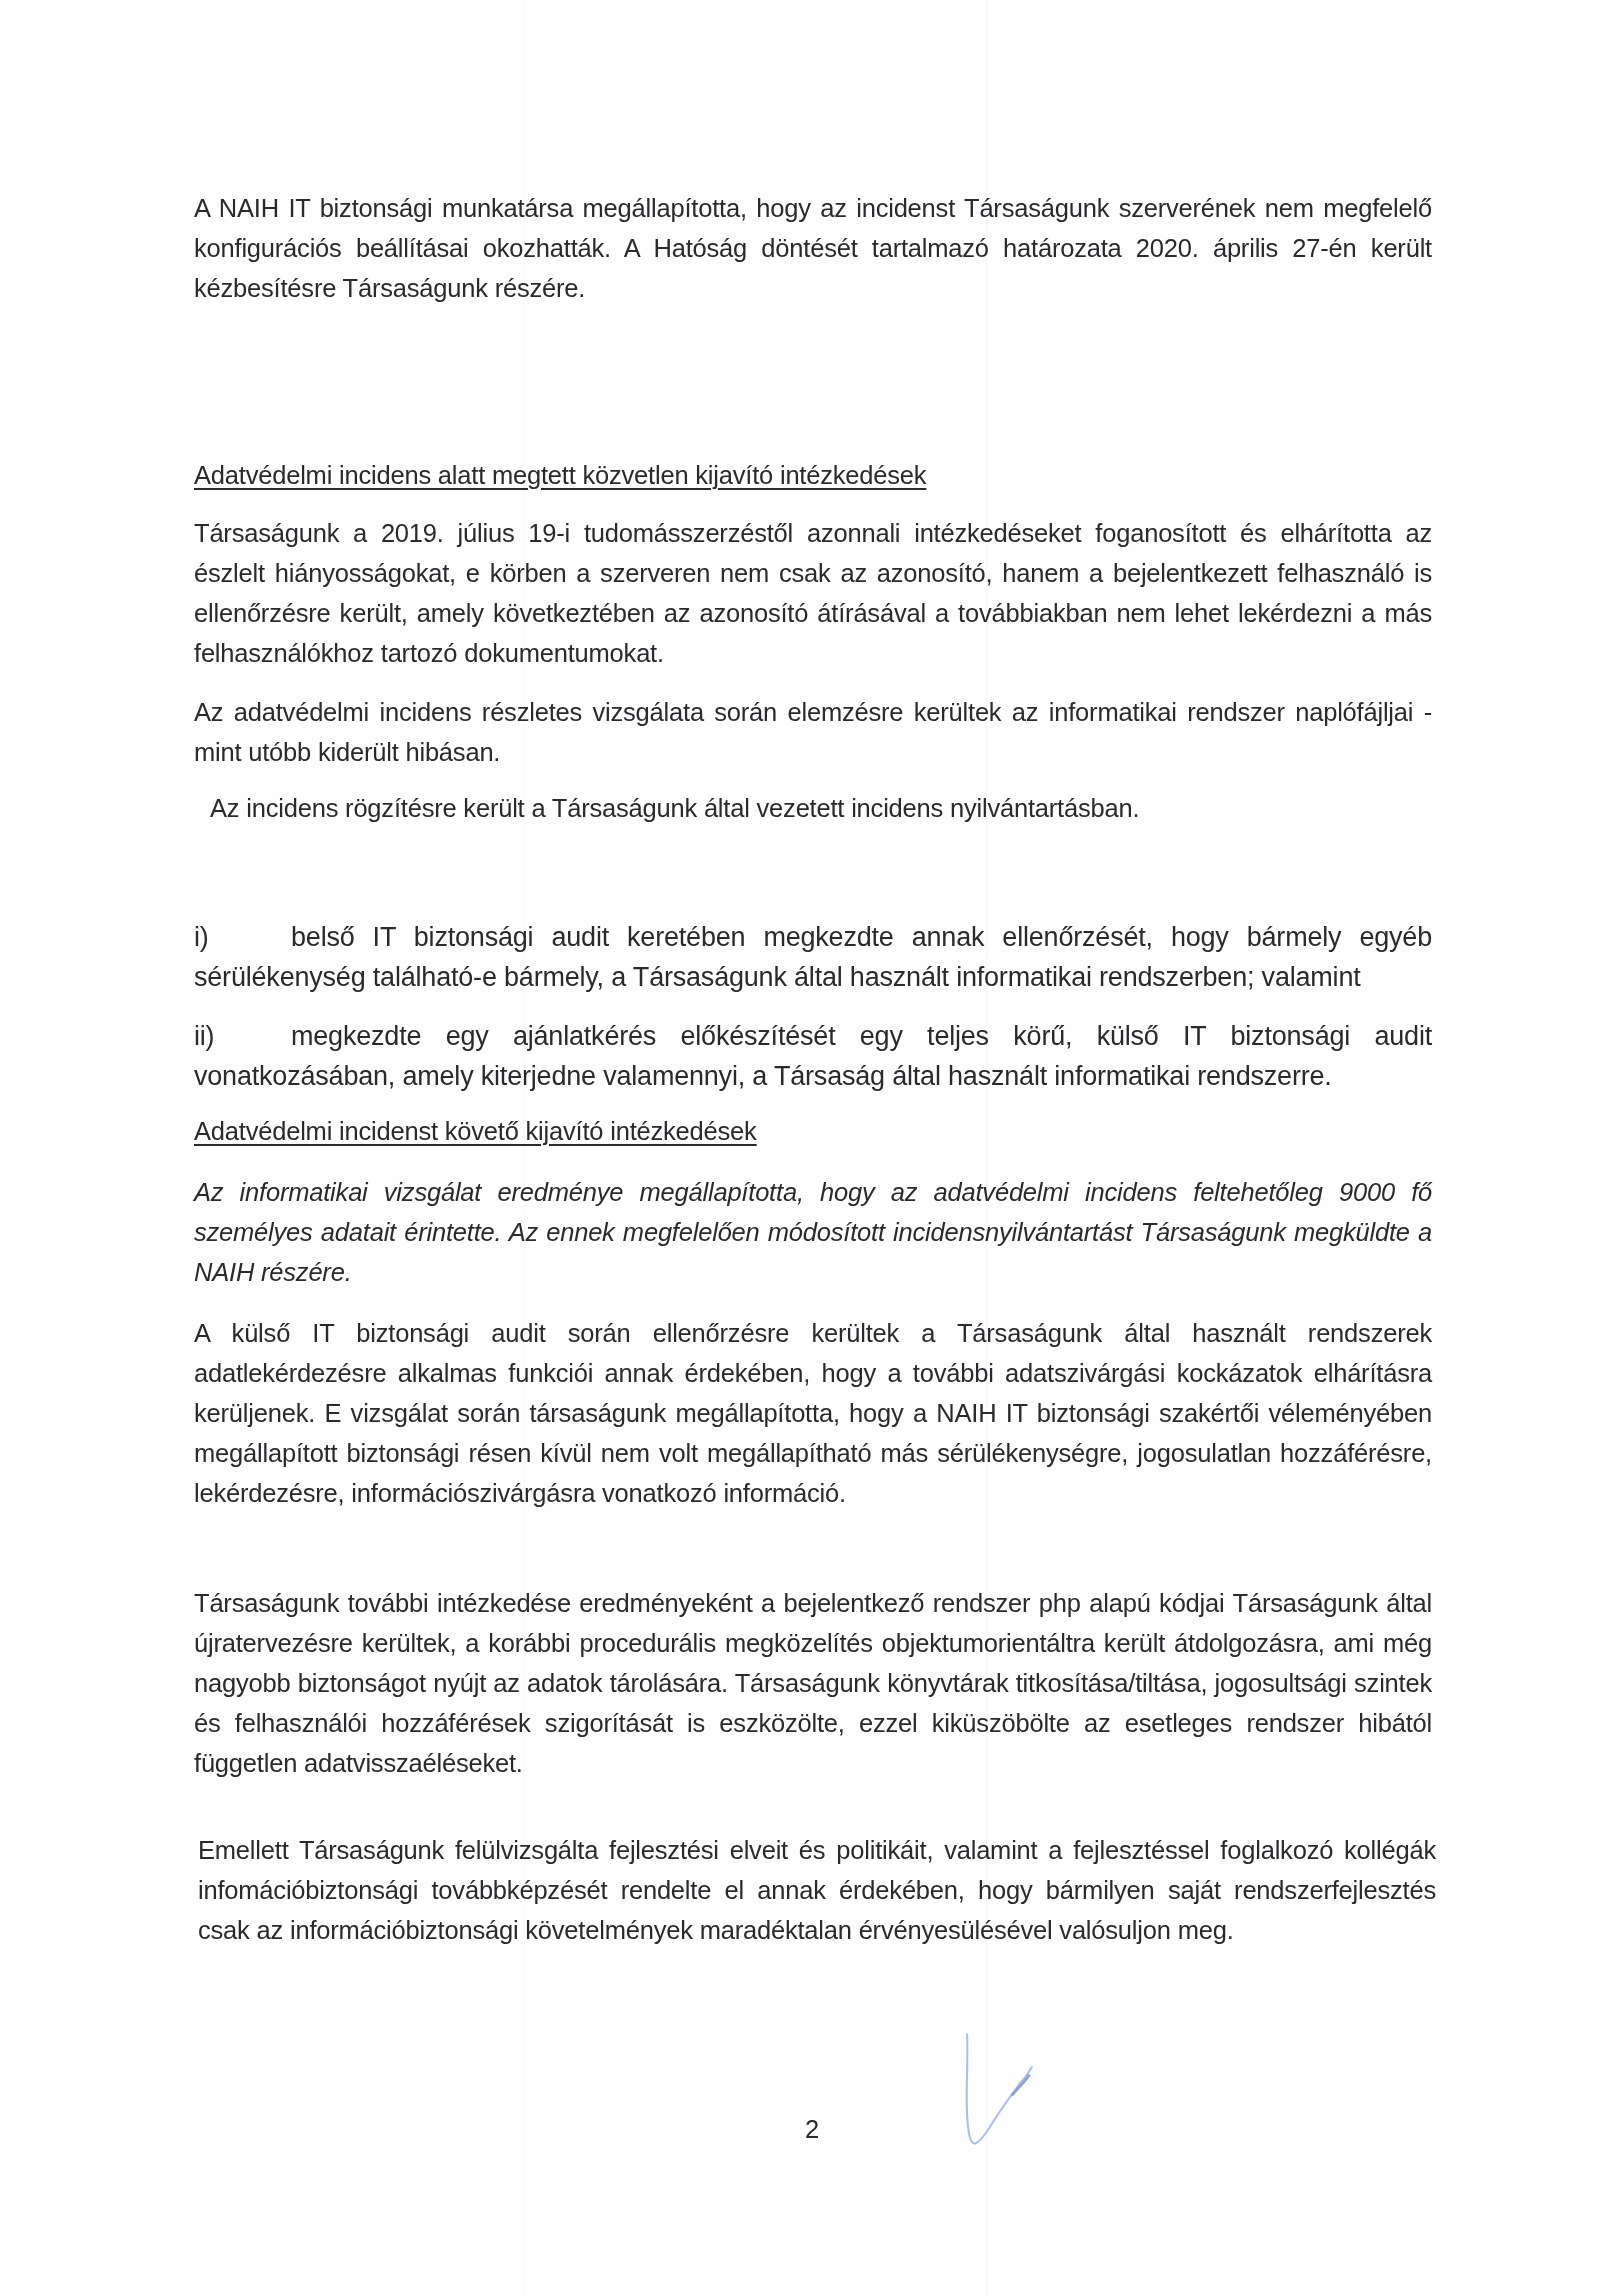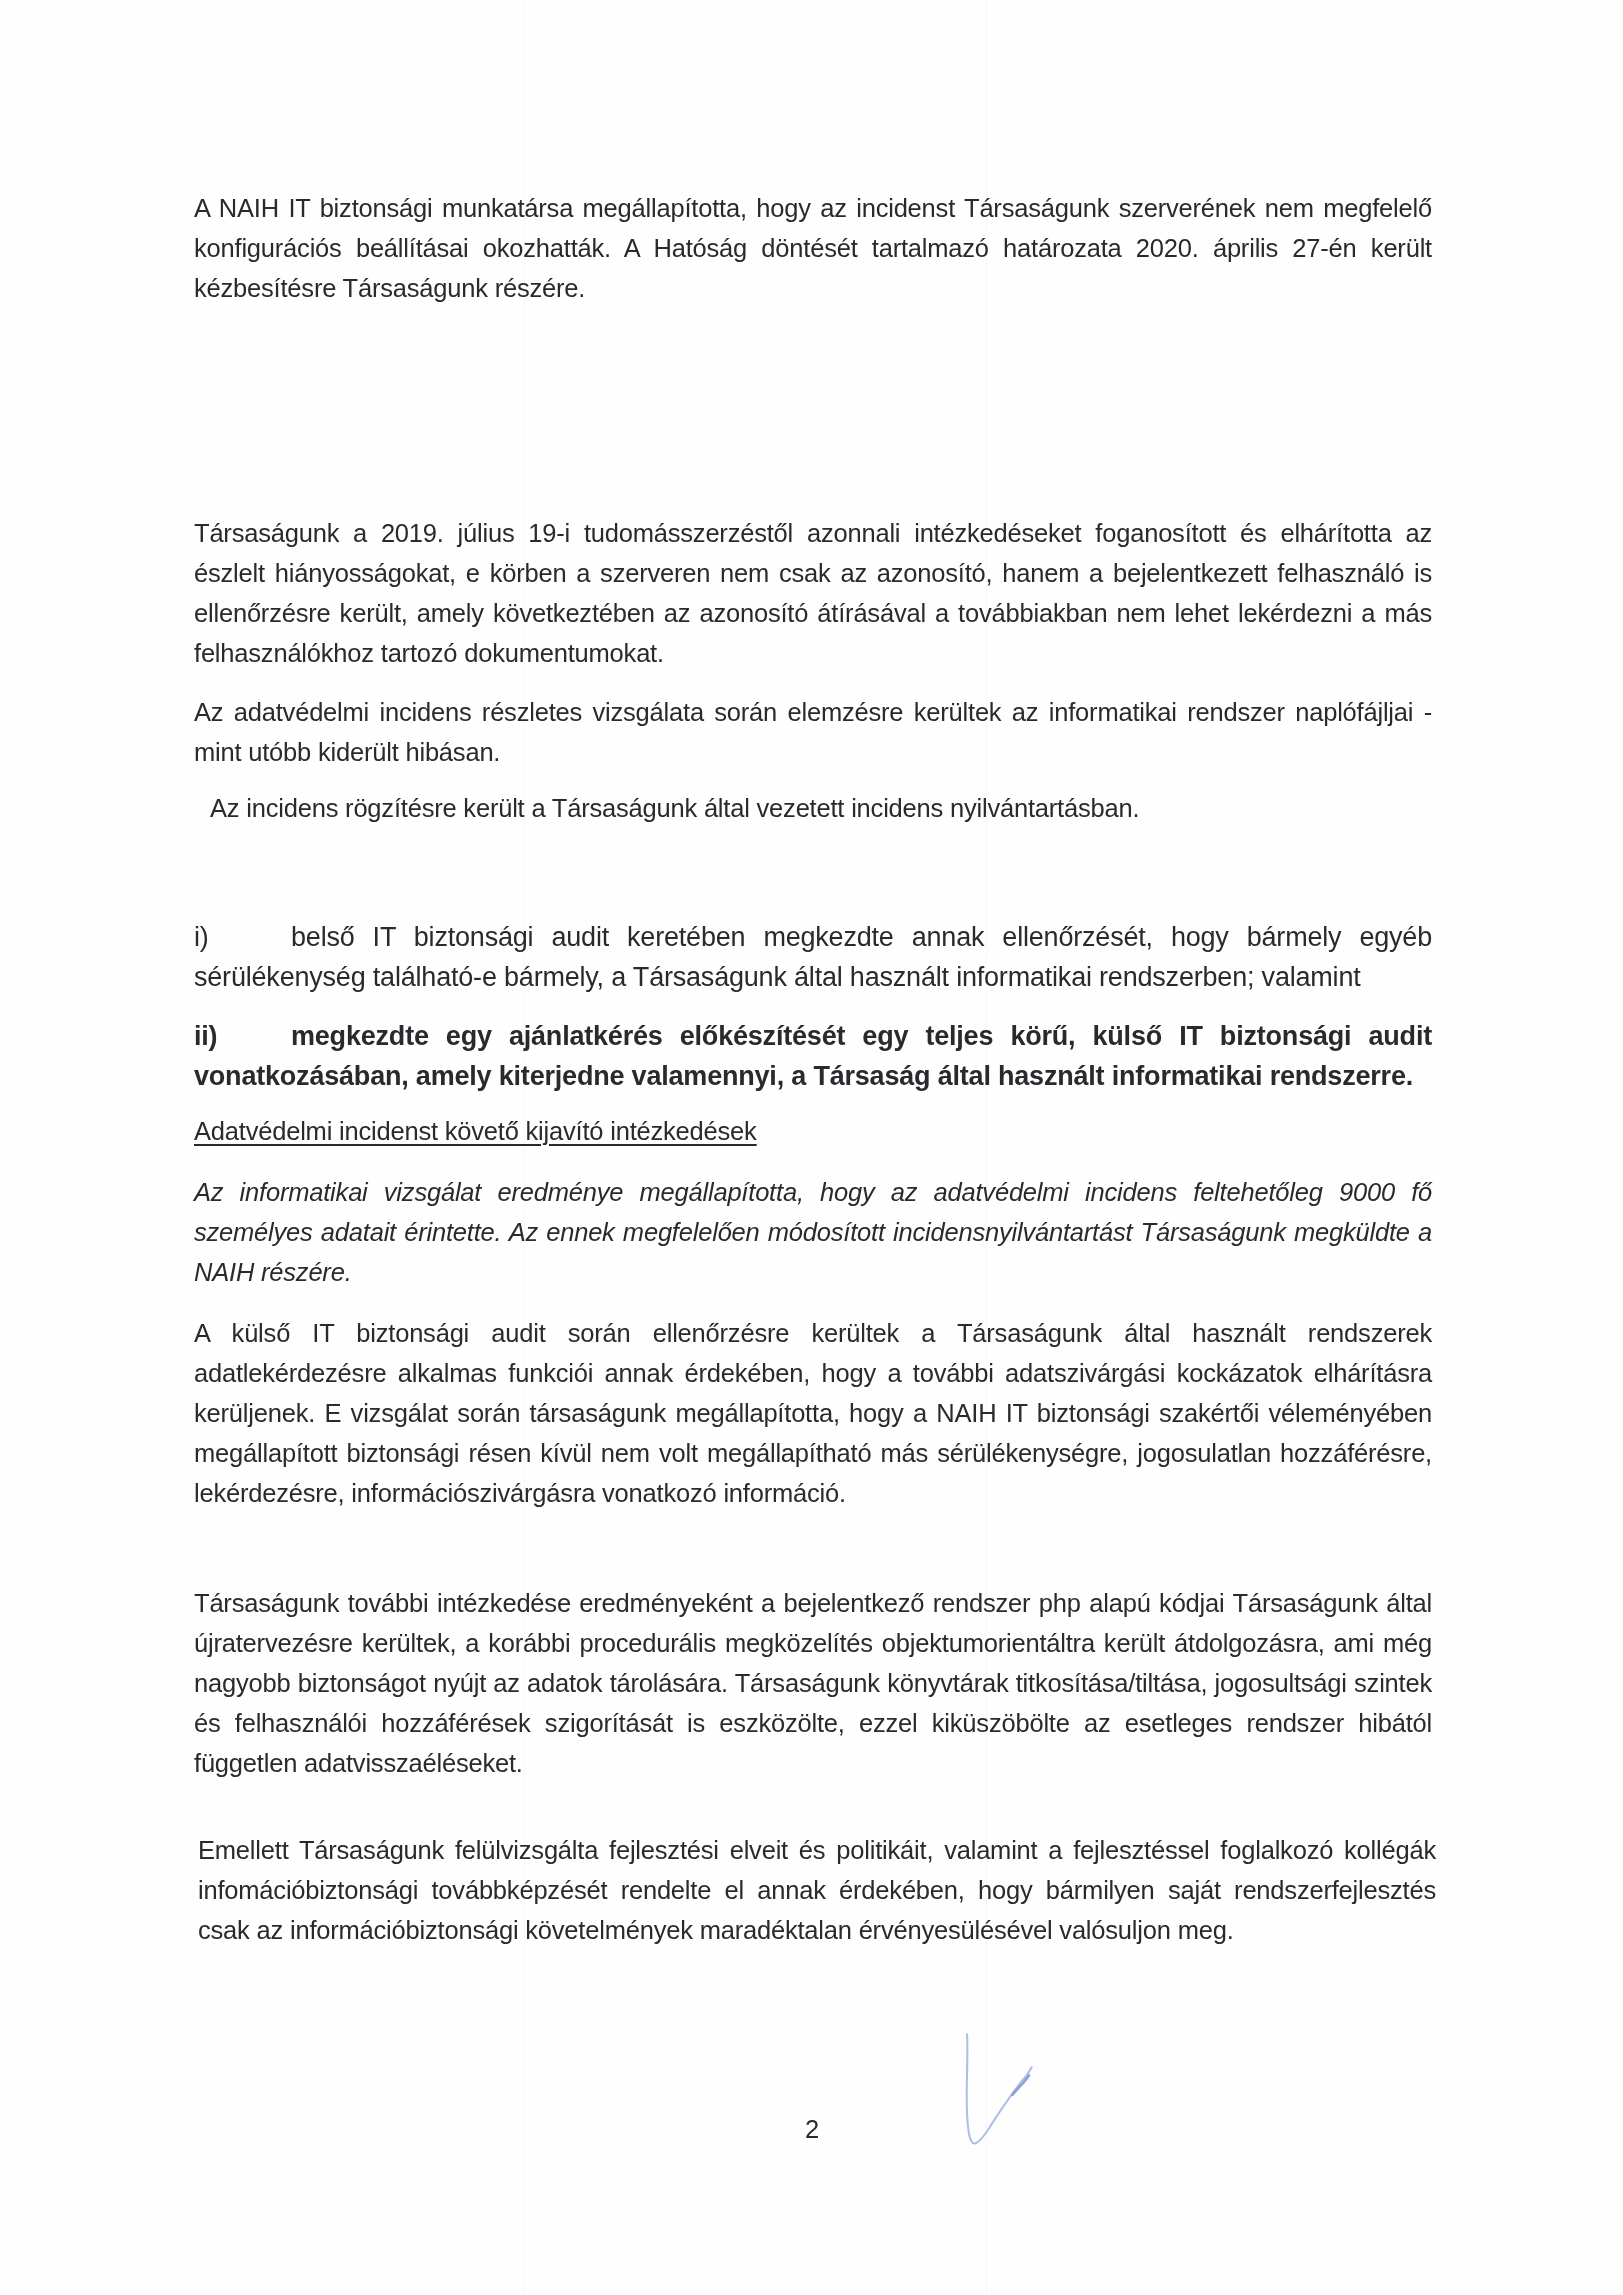--- a/index.html
+++ b/index.html
@@ -35,27 +35,28 @@
 </head>
 <body>
 
 <div class="page">
   <div class="scan-line" style="left:524px"></div>
   <div class="scan-line" style="left:986px"></div>
 
   <p class="block" style="top:188px; margin:0;">A NAIH IT biztonsági munkatársa megállapította, hogy az incidenst Társaságunk szerverének nem megfelelő konfigurációs beállításai okozhatták. A Hatóság döntését tartalmazó határozata 2020. április 27-én került kézbesítésre Társaságunk részére.</p>
 
 
+  <div class="subheading" style="top:456px;">Adatvédelmi incidens alatt megtett közvetlen kijavító intézkedések</div>
 
   <p class="block" style="top:513px; margin:0;">Társaságunk a 2019. július 19-i tudomásszerzéstől azonnali intézkedéseket foganosított és elhárította az észlelt hiányosságokat, e körben a szerveren nem csak az azonosító, hanem a bejelentkezett felhasználó is ellenőrzésre került, amely következtében az azonosító átírásával a továbbiakban nem lehet lekérdezni a más felhasználókhoz tartozó dokumentumokat.</p>
   <p class="block" style="top:692px; margin:0;">Az adatvédelmi incidens részletes vizsgálata során elemzésre kerültek az informatikai rendszer naplófájljai - mint utóbb kiderült hibásan.</p>
   <p class="block" style="top:772px; margin:16px;">Az incidens rögzítésre került a Társaságunk által vezetett incidens nyilvántartásban.</p>
 
   <p class="list-item" style="top:917px; margin:0;"><span class="marker">i)</span><span>belső IT biztonsági audit keretében megkezdte annak ellenőrzését, hogy bármely egyéb sérülékenység található-e bármely, a Társaságunk által használt informatikai rendszerben; valamint</span></p>
-  <p class="list-item" style="top:1016px; margin:0;font-weight:bold;"><span class="marker">ii)</span><span>megkezdte egy ajánlatkérés előkészítését egy teljes körű, külső IT biztonsági audit vonatkozásában, amely kiterjedne valamennyi, a Társaság által használt informatikai rendszerre.</span></p>
+  <p class="list-item" style="top:1016px; margin:0;"><span class="marker">ii)</span><span>megkezdte egy ajánlatkérés előkészítését egy teljes körű, külső IT biztonsági audit vonatkozásában, amely kiterjedne valamennyi, a Társaság által használt informatikai rendszerre.</span></p>
 
   <div class="subheading" style="top:1112px;">Adatvédelmi incidenst követő kijavító intézkedések</div>
 
   <p class="block" style="top:1172px; margin:0;font-style:italic;">Az informatikai vizsgálat eredménye megállapította, hogy az adatvédelmi incidens feltehetőleg 9000 fő személyes adatait érintette. Az ennek megfelelően módosított incidensnyilvántartást Társaságunk megküldte a NAIH részére.</p>
   <p class="block" style="top:1313px; margin:0;">A külső IT biztonsági audit során ellenőrzésre kerültek a Társaságunk által használt rendszerek adatlekérdezésre alkalmas funkciói annak érdekében, hogy a további adatszivárgási kockázatok elhárításra kerüljenek. E vizsgálat során társaságunk megállapította, hogy a NAIH IT biztonsági szakértői véleményében megállapított biztonsági résen kívül nem volt megállapítható más sérülékenységre, jogosulatlan hozzáférésre, lekérdezésre, információszivárgásra vonatkozó információ.</p>
   <p class="block" style="top:1583px; margin:0;">Társaságunk további intézkedése eredményeként a bejelentkező rendszer php alapú kódjai Társaságunk által újratervezésre kerültek, a korábbi procedurális megközelítés objektumorientáltra került átdolgozásra, ami még nagyobb biztonságot nyújt az adatok tárolására. Társaságunk könyvtárak titkosítása/tiltása, jogosultsági szintek és felhasználói hozzáférések szigorítását is eszközölte, ezzel kiküszöbölte az esetleges rendszer hibától független adatvisszaéléseket.</p>
   <p class="block" style="top:1826px; margin:4px;">Emellett Társaságunk felülvizsgálta fejlesztési elveit és politikáit, valamint a fejlesztéssel foglalkozó kollégák infomációbiztonsági továbbképzését rendelte el annak érdekében, hogy bármilyen saját rendszerfejlesztés csak az információbiztonsági követelmények maradéktalan érvényesülésével valósuljon meg.</p>
 
   <div class="signature">
     <svg width="103" height="152" viewBox="0 0 150 220">

